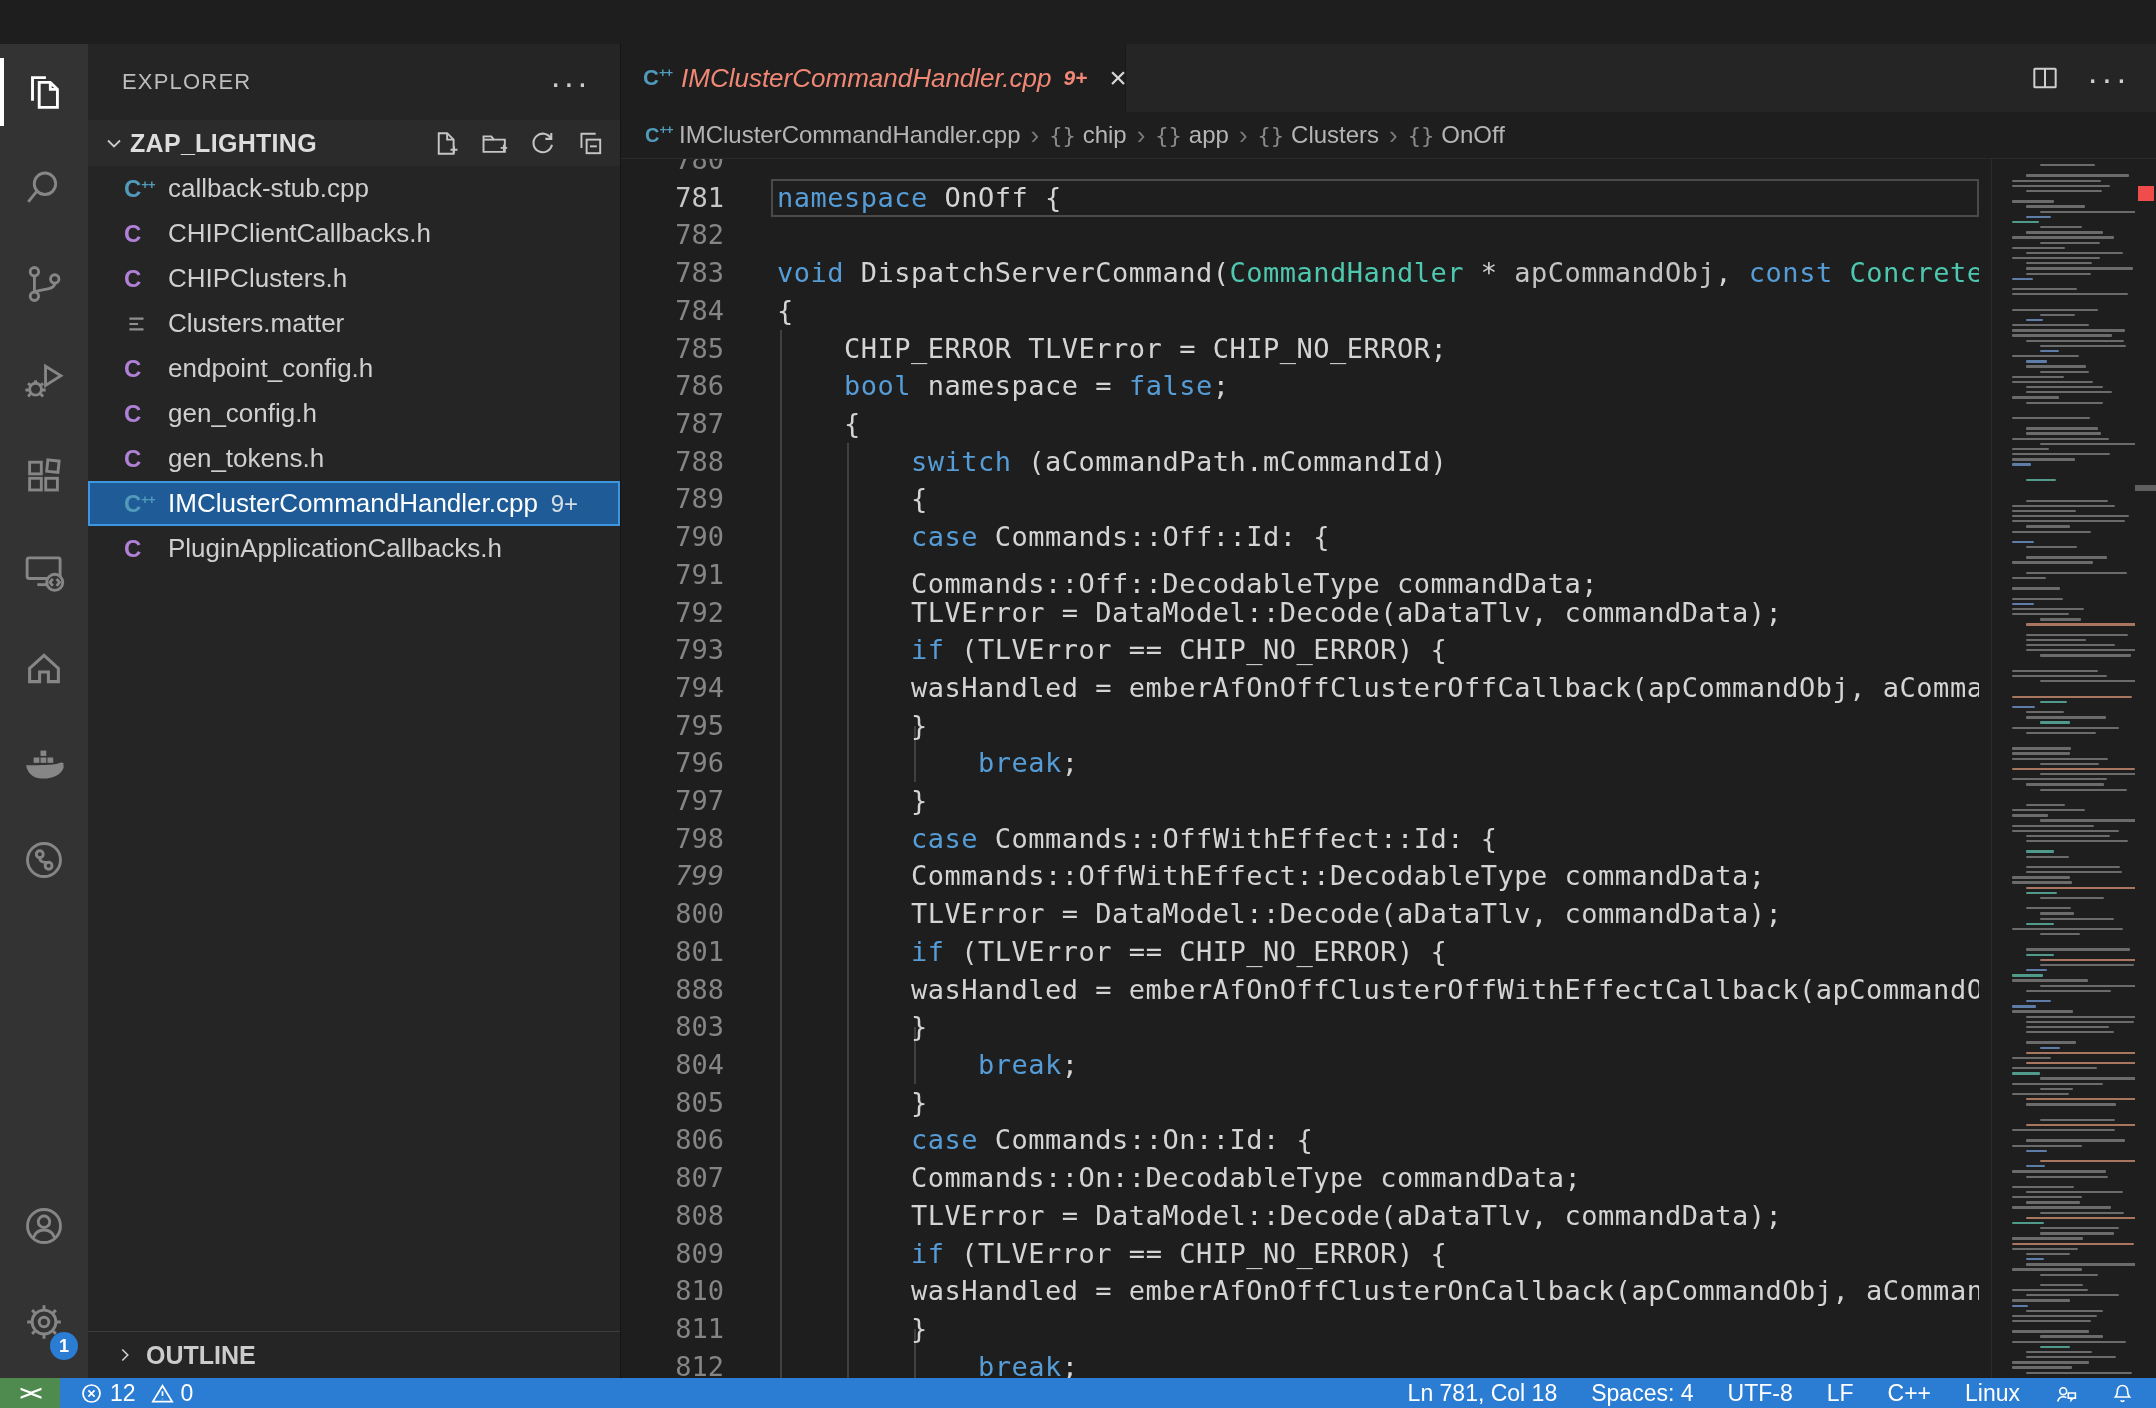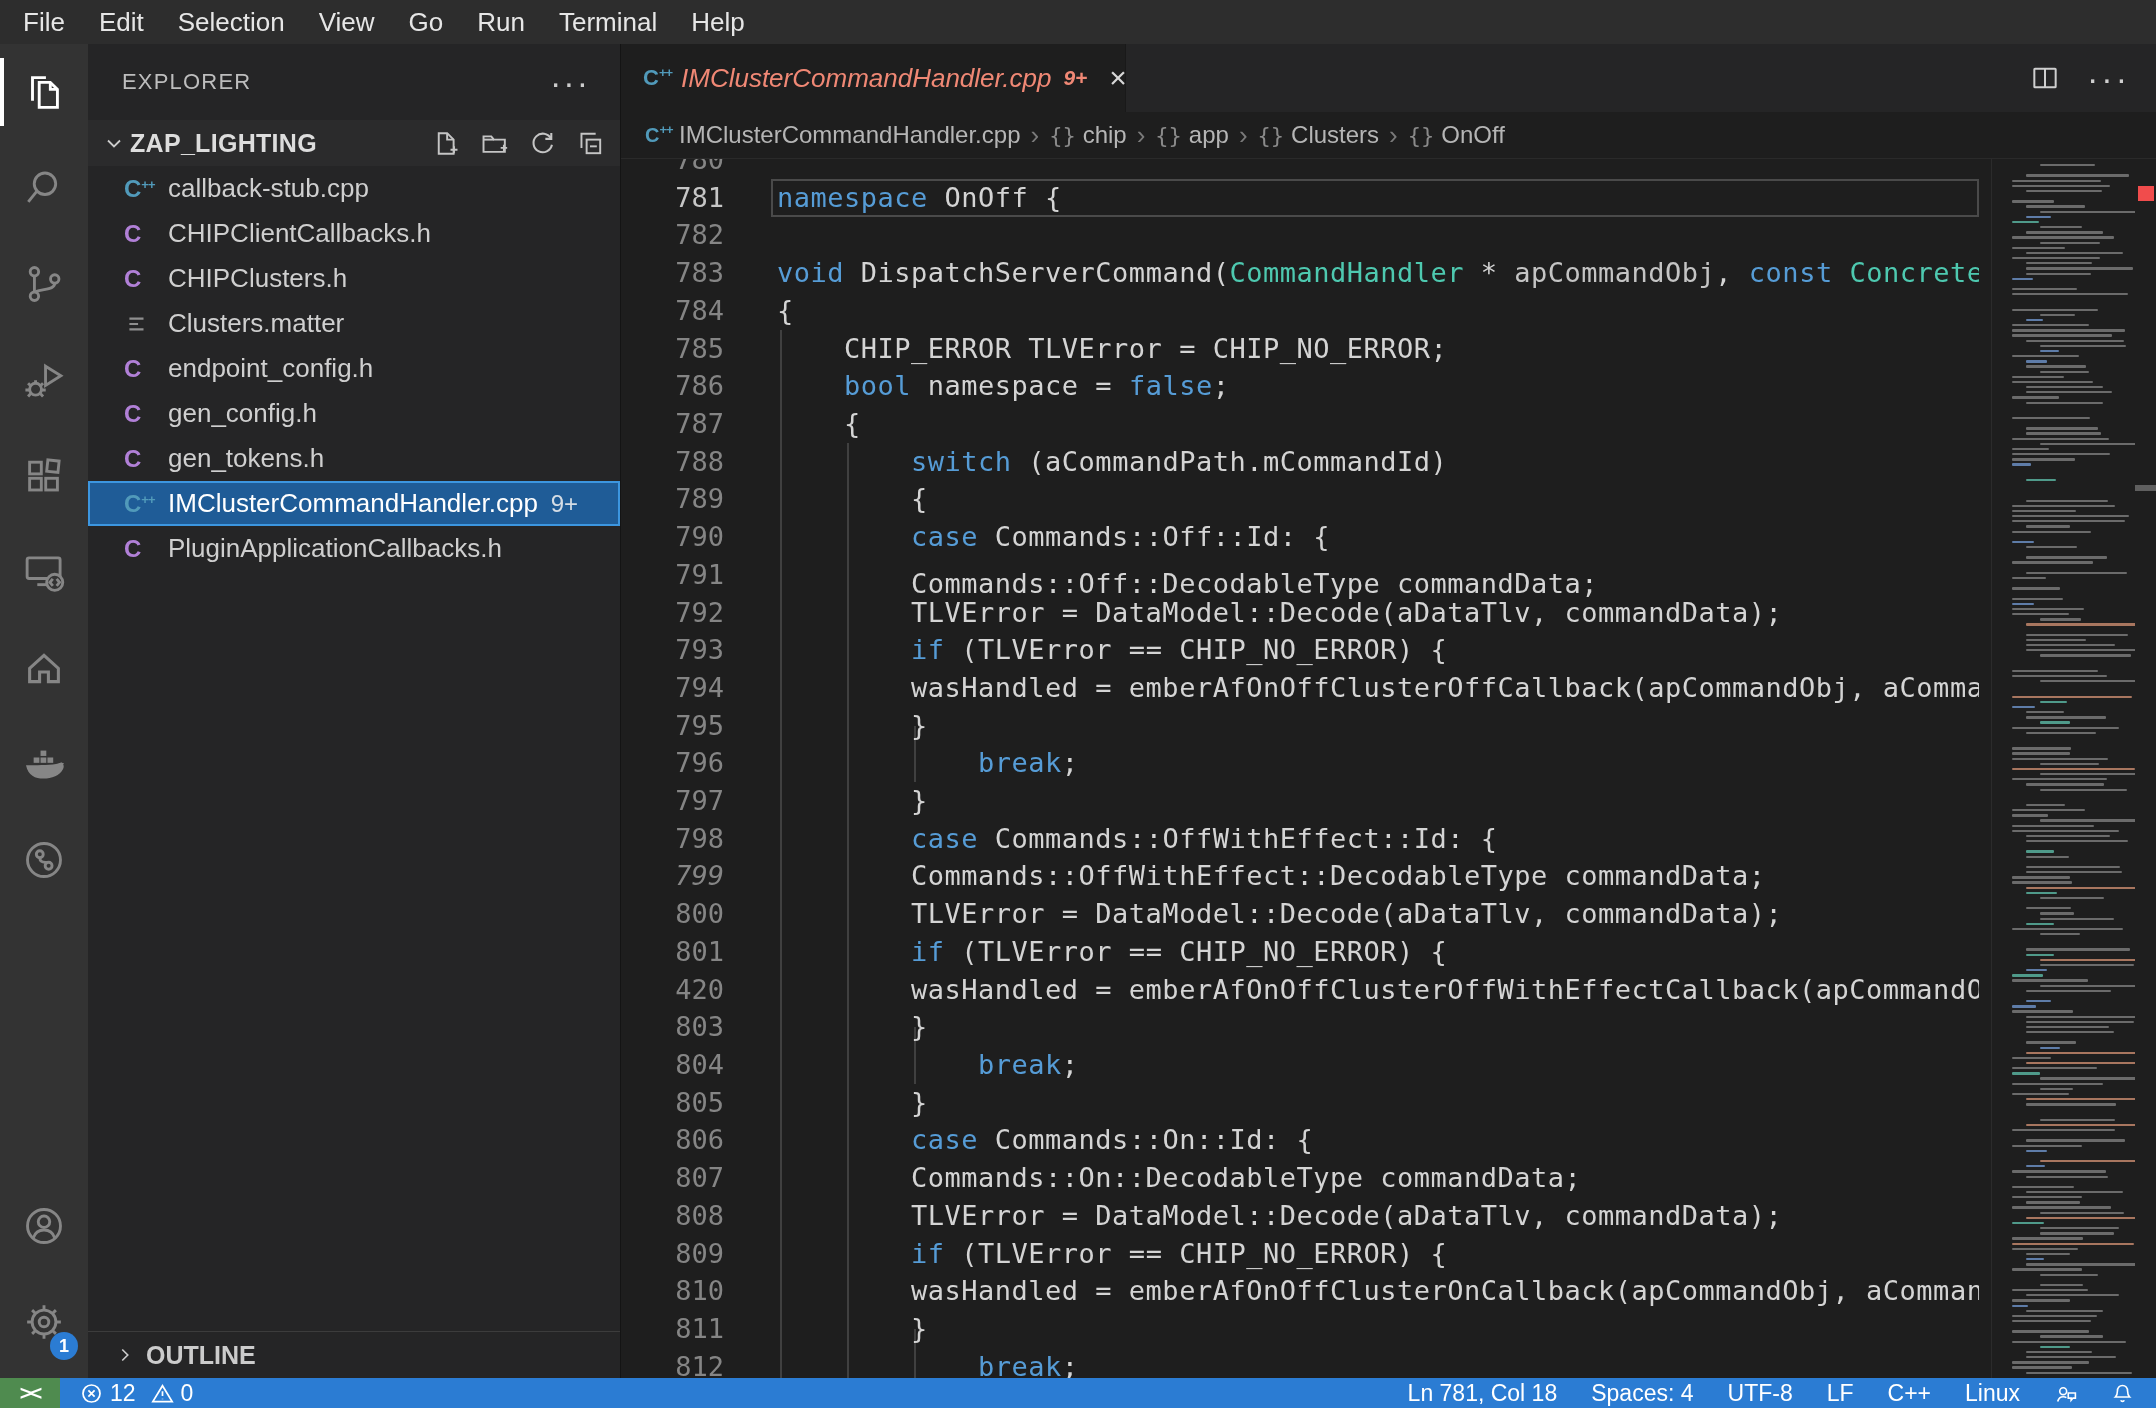--- a/index.html
+++ b/index.html
@@ -94,30 +94,20 @@
   .sb-group{display:flex;align-items:center;gap:7px;margin-left:20px;}
   .sb-right{margin-left:auto;display:flex;align-items:center;gap:34px;padding-right:22px;}
   .sb-item{white-space:nowrap;display:flex;align-items:center;gap:6px;}
   .statusbar svg{width:23px;height:23px;display:block;}
 </style>
 </head>
 <body>
 
 <div class="app">
 
-  <div class="menubar" id="menubar">
-      <span class="menu-item">File</span>
-      <span class="menu-item">Edit</span>
-      <span class="menu-item">Selection</span>
-      <span class="menu-item">View</span>
-      <span class="menu-item">Go</span>
-      <span class="menu-item">Run</span>
-      <span class="menu-item">Terminal</span>
-      <span class="menu-item">Help</span>
-    </div>
 
   <div class="activitybar">
     <div class="ab-item active">
       <svg viewBox="0 0 24 24" fill="none" stroke="currentColor" stroke-width="1.5">
         <path d="M9.5 7h5.8l3.7 3.6V20H9.5z"></path>
           <path d="M15.3 7v3.6H19"></path>
           <path d="M6 16.5V4.5h7"></path>
       </svg>
     </div>
     <div class="ab-item">
@@ -366,21 +356,21 @@
           <div class="gutter-num" style="top: 434.52px;">792</div>
           <div class="gutter-num" style="top: 472.23px;">793</div>
           <div class="gutter-num" style="top: 509.94px;">794</div>
           <div class="gutter-num" style="top: 547.65px;">795</div>
           <div class="gutter-num" style="top: 585.36px;">796</div>
           <div class="gutter-num" style="top: 623.07px;">797</div>
           <div class="gutter-num" style="top: 660.78px;">798</div>
           <div class="gutter-num" style="top: 698.49px; font-style: italic;">799</div>
           <div class="gutter-num" style="top: 736.2px;">800</div>
           <div class="gutter-num" style="top: 773.91px;">801</div>
-          <div class="gutter-num" style="top: 811.62px;">420</div>
+          <div class="gutter-num" style="top: 811.62px;">888</div>
           <div class="gutter-num" style="top: 849.33px;">803</div>
           <div class="gutter-num" style="top: 887.04px;">804</div>
           <div class="gutter-num" style="top: 924.75px;">805</div>
           <div class="gutter-num" style="top: 962.46px;">806</div>
           <div class="gutter-num" style="top: 1000.17px;">807</div>
           <div class="gutter-num" style="top: 1037.88px;">808</div>
           <div class="gutter-num" style="top: 1075.59px;">809</div>
           <div class="gutter-num" style="top: 1113.3px;">810</div>
           <div class="gutter-num" style="top: 1151.01px;">811</div>
           <div class="gutter-num" style="top: 1188.72px;">812</div>

